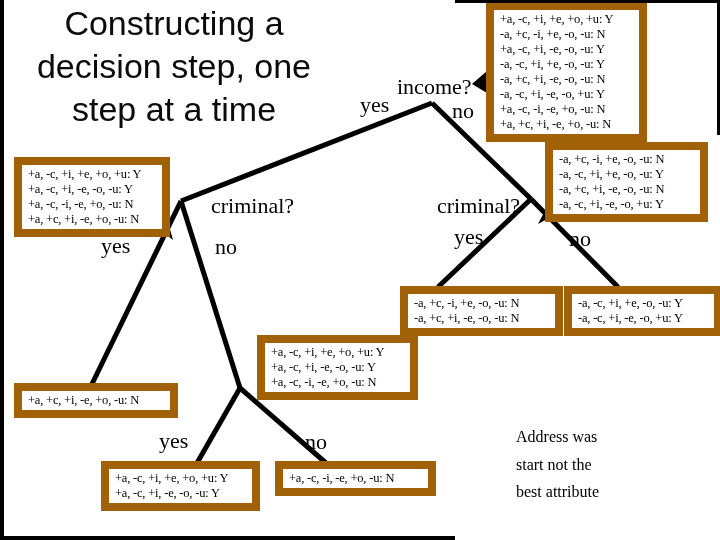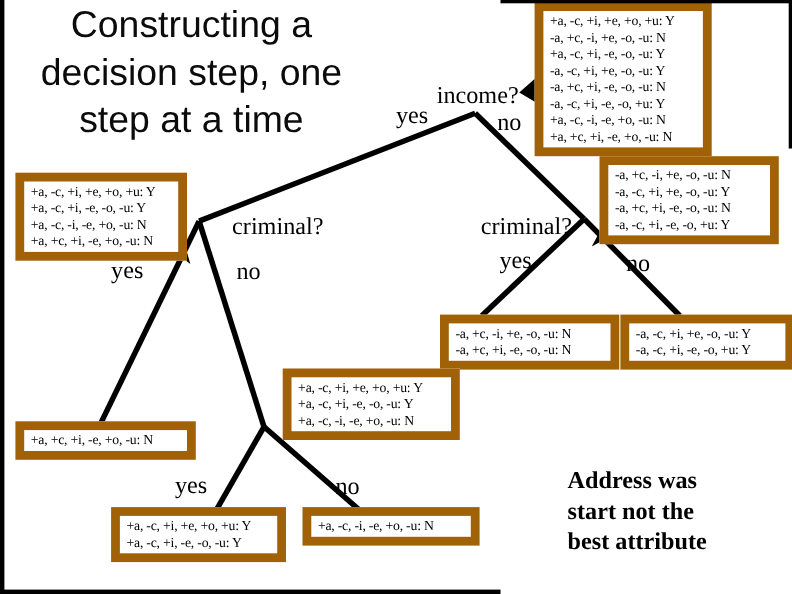--- a/index.html
+++ b/index.html
@@ -33,23 +33,22 @@
     font-size: 12.5px;
     line-height: 15px;
     white-space: nowrap;
     letter-spacing: -0.2px;
   }
   .qlabel { position: absolute; font-size: 22px; white-space: nowrap; }
   .branch { position: absolute; font-size: 22px; white-space: nowrap; }
   .note {
     position: absolute;
     left: 516px; top: 423px;
-    font-size: 22px;
+    font-size: 16px;
     line-height: 27.5px;
-    font-weight: bold;
   }
   .frame { position: absolute; background: #000000; }
 </style>
 </head>
 <body>
 
 <div class="slide">
 
   <svg class="edges">
     <line x1="432" y1="103" x2="181" y2="201"></line>

